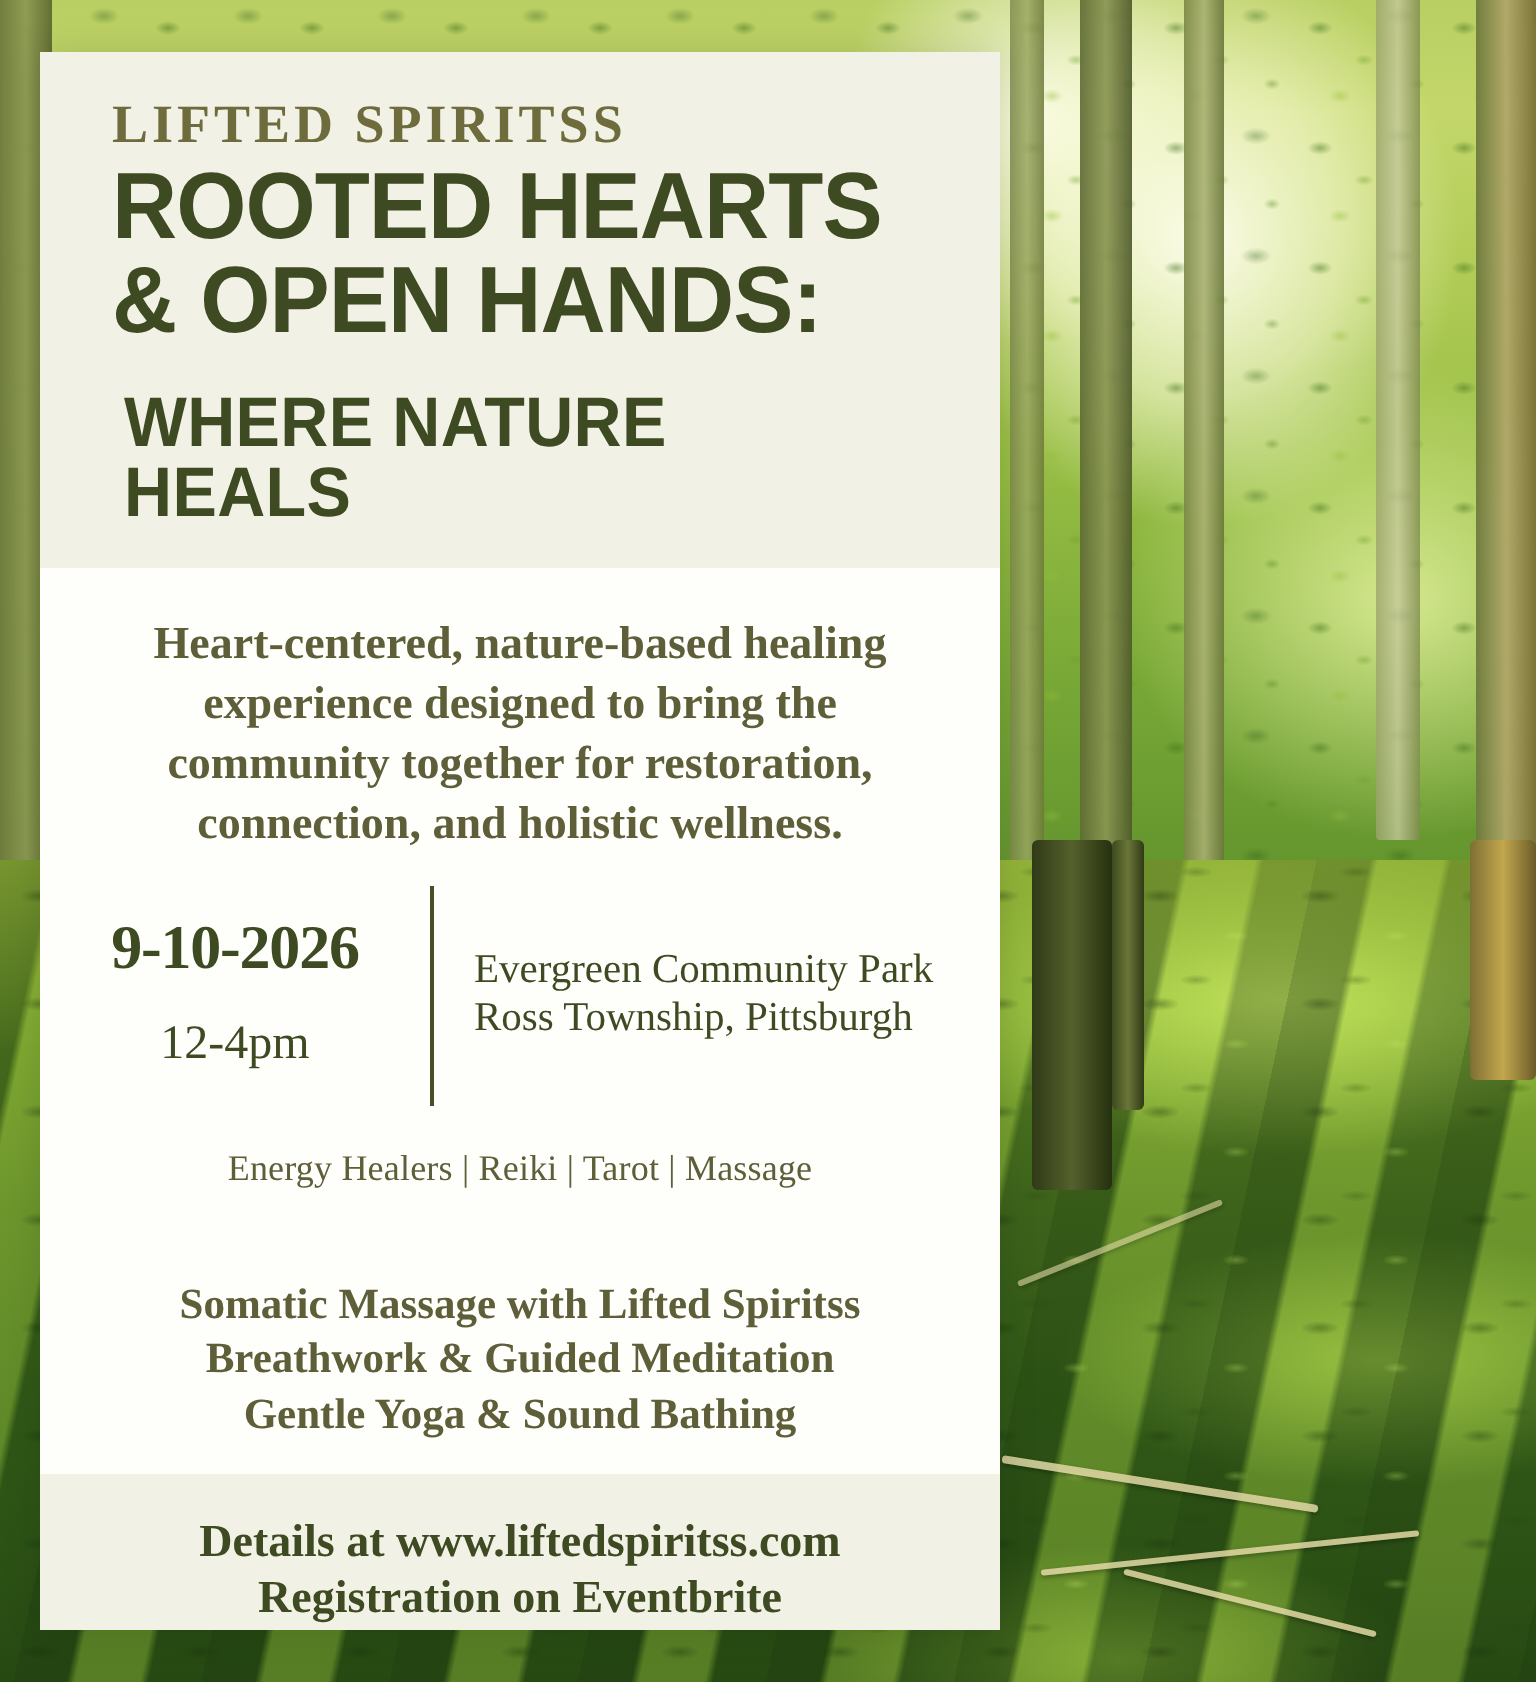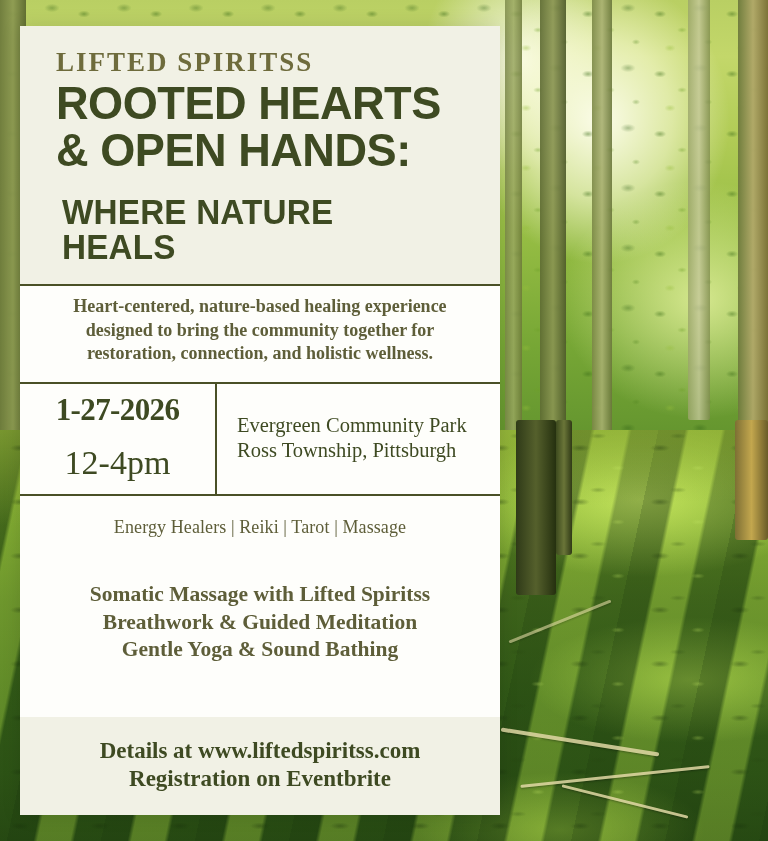--- a/index.html
+++ b/index.html
@@ -95,40 +95,40 @@
   .subtitle{
     font-family:"Liberation Sans Narrow","Liberation Sans",sans-serif;
     font-weight:bold;font-size:35px;line-height:1;
     color:#3e4a22;letter-spacing:.2px;
     transform:scaleX(.95);transform-origin:left center;
     margin:21px 0 0 6px;
   }
 
   
   .desc{
-    padding:9px 30px 16px 30px;text-align:center;
-    font-family:"Liberation Serif",serif;font-weight:bold;
-    font-size:18px;line-height:1.30;color:#5e5e39;
+    padding:23px 30px 16px 30px;text-align:center;
+    font-family:"Liberation Serif",serif;font-weight:bold;
+    font-size:23px;line-height:1.30;color:#5e5e39;
   }
 
   
   .datebar{display:flex;align-items:stretch;min-height:110px;}
   .datecol{
     width:183px;flex:0 0 183px;
     display:flex;flex-direction:column;align-items:center;justify-content:center;
     padding:8px 6px 10px 6px;
   }
   .date{
     font-family:"Liberation Serif",serif;font-weight:bold;
     font-size:31px;line-height:1.05;color:#3e4a22;letter-spacing:-0.6px;
     white-space:nowrap;
   }
   .time{
     font-family:"Liberation Serif",serif;
-    font-size:34px;line-height:1.1;color:#3e4a22;margin-top:18px;
+    font-size:24px;line-height:1.1;color:#3e4a22;margin-top:18px;
   }
   .vdiv{width:2px;background:#4a5026;margin:0;}
   .loccol{
     flex:1;display:flex;flex-direction:column;justify-content:center;
     padding:8px 10px 10px 20px;
   }
   .loc{
     font-family:"Liberation Serif",serif;font-weight:normal;
     font-size:20.5px;line-height:1.18;color:#3e4a22;
   }
@@ -197,21 +197,21 @@
   </div>
 
   <div class="rule"></div>
 
   <div class="band-white desc">Heart-centered, nature-based healing experience designed to bring the community together for restoration, connection, and holistic wellness.</div>
 
   <div class="rule"></div>
 
   <div class="band-white datebar">
     <div class="datecol">
-      <div class="date">1-27-2026</div>
+      <div class="date">9-10-2026</div>
       <div class="time">12-4pm</div>
     </div>
     <div class="vdiv"></div>
     <div class="loccol">
       <div class="loc">Evergreen Community Park</div>
       <div class="loc">Ross Township, Pittsburgh</div>
     </div>
   </div>
 
   <div class="rule"></div>

